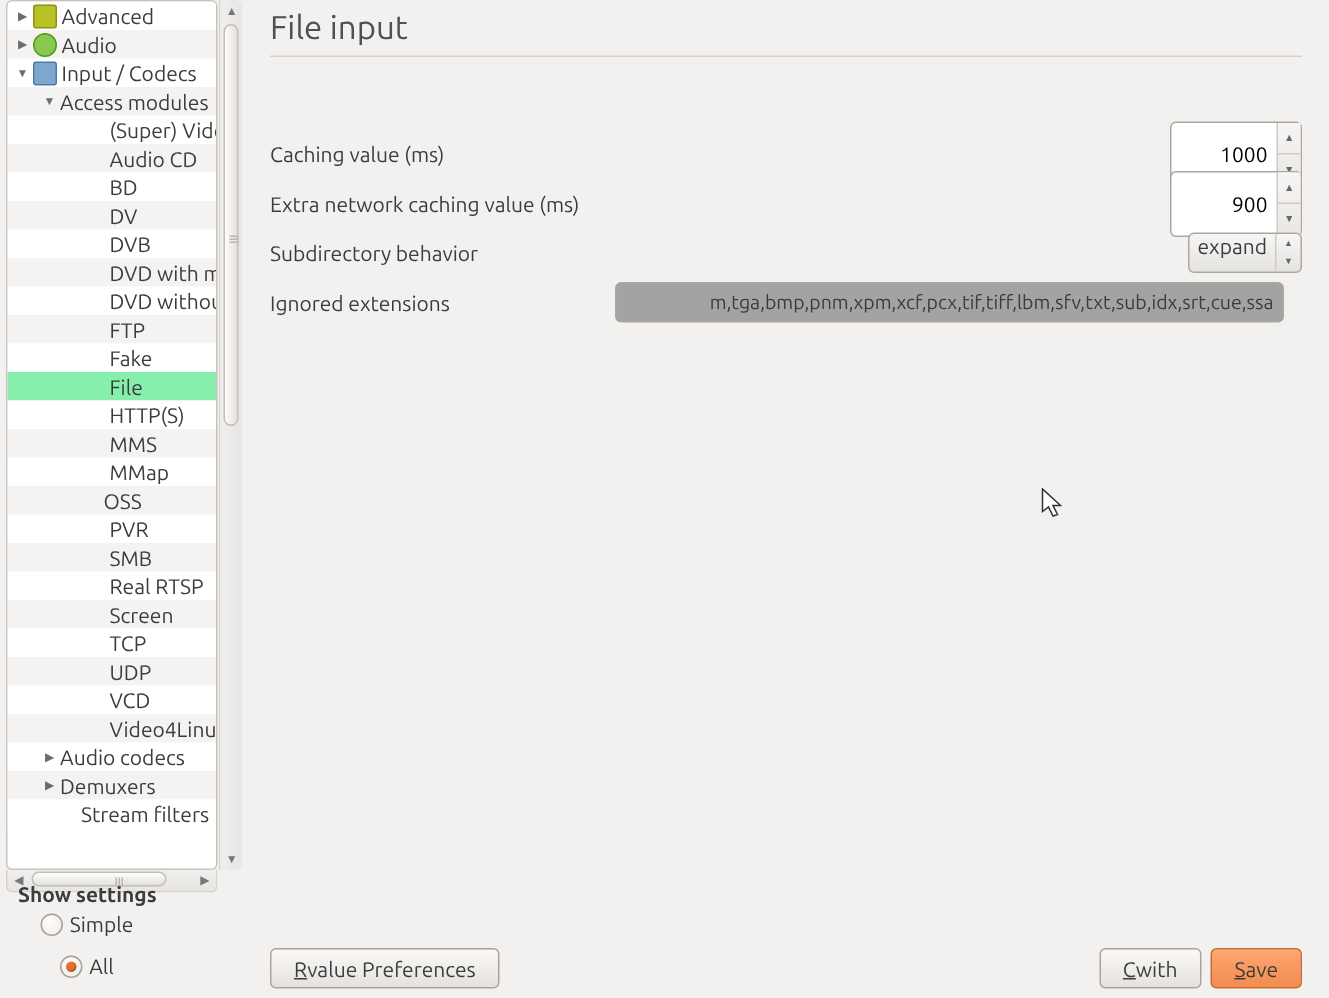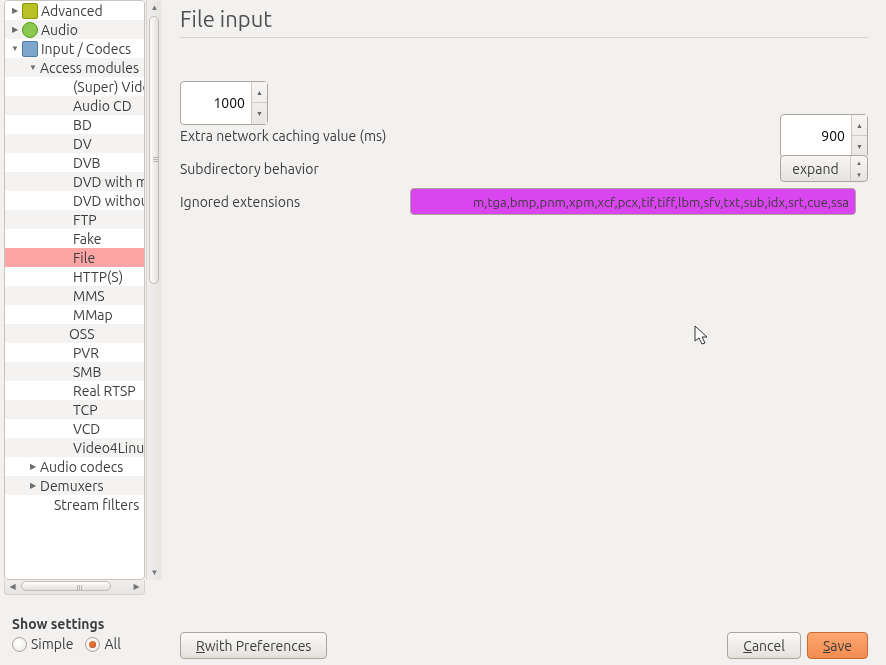--- a/index.html
+++ b/index.html
@@ -44,21 +44,21 @@
     display: flex;
     align-items: center;
     height: 19px;
     padding-right: 2px;
     white-space: nowrap;
     overflow: hidden;
     border-bottom: 0;
   }
   .tree-row:nth-child(odd) { background: #fff; }
   .tree-row:nth-child(even) { background: #f4f3f2; }
-  .tree-row.selected { background: #fca5a5; }
+  .tree-row.selected { background: #86efac; }
   .tree-expander {
     width: 12px;
     height: 12px;
     display: inline-flex;
     align-items: center;
     justify-content: center;
     color: #6c6c6c;
     font-size: 8px;
     margin-right: 1px;
   }
@@ -154,46 +154,46 @@
     width:17px; border-left:1px solid #cfcbc4;
     display:flex; flex-direction:column;
     background:linear-gradient(to bottom,#f6f5f4,#e9e7e4);
   }
   .spin .steppers div{
     flex:1; display:flex;align-items:center;justify-content:center;
     font-size:7px; color:#666;
   }
   .spin .steppers div:first-child{ border-bottom:1px solid #cfcbc4;}
   .combo {
-    width:88px; height:27px;
+    width:76px; height:27px;
     border:1px solid #aba79f; border-radius:4px;
     background:linear-gradient(to bottom,#f7f6f5,#e5e3df);
-    display:flex;align-items:center;
+    display:flex;
     position:relative;
   }
   .combo span{ flex:1; text-align:center; font-size:14px; color:#3c3c3c;}
   .combo .arrows{
     width:17px; border-left:1px solid #cfcbc4;
     display:flex;flex-direction:column;height:100%;
   }
   .combo .arrows div{flex:1;display:flex;align-items:center;justify-content:center;font-size:6px;color:#666;}
   .txt {
     width: 446px; height:27px;
     border:1px solid #aba79f; border-radius:4px;
-    background:#d946ef; padding:0 6px;
+    background:#a3a3a3; padding:0 6px;
     font-size:13px; color:#3c3c3c;
     text-align:left; outline:none;
     font-family:inherit;
   }
   
   .footer-left {
-    position:absolute; left:12px; top: 616px;
+    position:absolute; left:12px; top: 588px;
   }
   .footer-left .lbl{ font-weight:bold; font-size:14px; margin-bottom:4px;}
-  .radio-row{ display:flex; gap:12px; align-items:center;}
+  .radio-row{ display:flex; gap:12px; align-items:center;flex-direction:column;}
   .radio {
     width:15px;height:15px;border:1px solid #a6a099;border-radius:50%;
     display:inline-flex;align-items:center;justify-content:center;
     background:radial-gradient(circle at 40% 35%, #fff, #ece9e5);
     margin-right:4px;
   }
   .radio.on::after{ content:""; width:7px;height:7px;border-radius:50%;
     background:#e56e32; box-shadow: inset -1px -1px 1px rgba(0,0,0,0.2);}
   .footer-right{
     position:absolute; right:18px; top:632px;
@@ -293,21 +293,27 @@
             <div class="tree-row lvl2" style="padding-left: 68px;">
               <span class="tree-label">PVR</span>
             </div>
             <div class="tree-row lvl2" style="padding-left: 68px;">
               <span class="tree-label">SMB</span>
             </div>
             <div class="tree-row lvl2" style="padding-left: 68px;">
               <span class="tree-label">Real RTSP</span>
             </div>
             <div class="tree-row lvl2" style="padding-left: 68px;">
+              <span class="tree-label">Screen</span>
+            </div>
+            <div class="tree-row lvl2" style="padding-left: 68px;">
               <span class="tree-label">TCP</span>
+            </div>
+            <div class="tree-row lvl2" style="padding-left: 68px;">
+              <span class="tree-label">UDP</span>
             </div>
             <div class="tree-row lvl2" style="padding-left: 68px;">
               <span class="tree-label">VCD</span>
             </div>
             <div class="tree-row lvl2" style="padding-left: 68px;">
               <span class="tree-label">Video4Linux</span>
             </div>
             <div class="tree-row lvl1" style="padding-left: 22px;">
               <span class="tree-expander">▶</span>
               <span class="tree-label">Audio codecs</span>
@@ -345,20 +351,21 @@
         </div>
       <div class="right">▶</div>
     </div>
   </div>
 
   <div class="panel">
     <div class="panel-title">File input</div>
     <div class="hr"></div>
 
     <div class="form-row">
+      <div class="form-label">Caching value (ms)</div>
       <div class="spin">
         <input type="text" value="1000" style="">
         <div class="steppers">
           <div>▲</div>
           <div>▼</div>
         </div>
       </div>
     </div>
 
     <div class="form-row">
@@ -400,28 +407,28 @@
     <label style="display:flex;align-items:center;">
       <span class="radio on"></span>
       <span>All</span>
     </label>
   </div>
 </div>
 
 <div class="reset">
   <div class="btn">
     <span class="mnemonic">R</span>
-      <span>with Preferences</span>
+      <span>value Preferences</span>
   </div>
 </div>
 
 <div class="footer-right">
   <div class="btn">
     <span class="mnemonic">C</span>
-      <span>ancel</span>
+      <span>with</span>
   </div>
   <div class="btn primary">
     <span class="mnemonic">S</span>
       <span>ave</span>
   </div>
 </div>
 
 <svg class="cursor" viewBox="0 0 18 22">
   <path d="M1 1 L1 16 L5 13 L8 19 L11 18 L8 12 L13 12 Z" fill="#fff" stroke="#333" stroke-width="1"></path>
 </svg>

